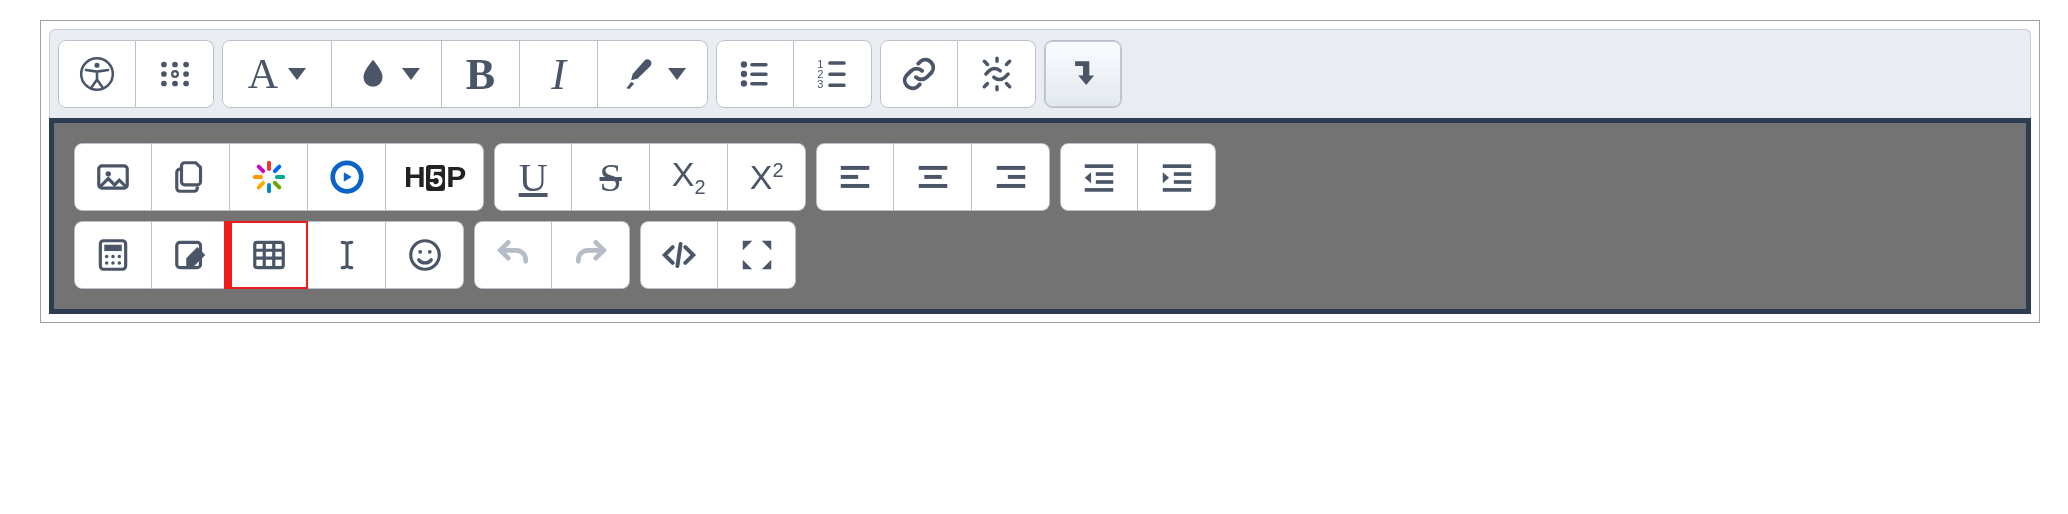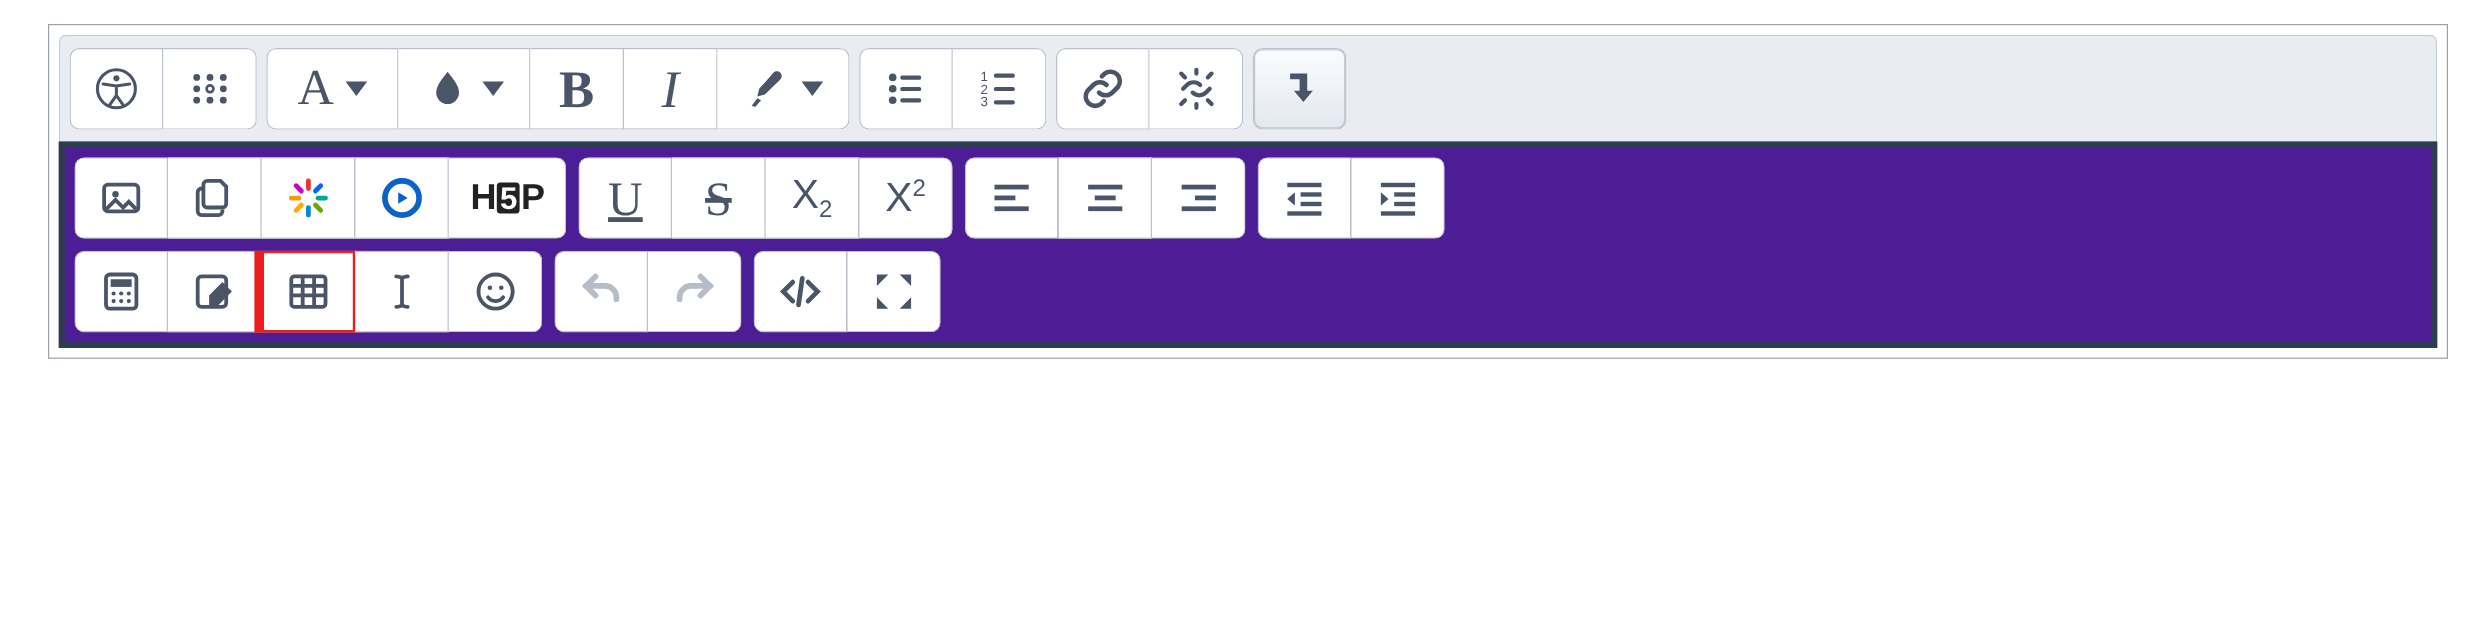--- a/index.html
+++ b/index.html
@@ -24,22 +24,22 @@
     border:1px solid #c5cbd3;
     border-bottom:none;
     gap:8px;
   }
   .toolbar-row.first{
     border-top-left-radius:6px;
     border-top-right-radius:6px;
   }
   .expanded-wrap{
     border:5px solid #2e3c52;
-    padding:8px;
-    background:#4c1d95;
+    padding:20px;
+    background:#737373;
     display:flex;
     flex-direction:column;
     gap:10px;
   }
   .expanded-wrap .exp-row{
     display:flex;
     flex-wrap:wrap;
     align-items:center;
     gap:10px;
   }

